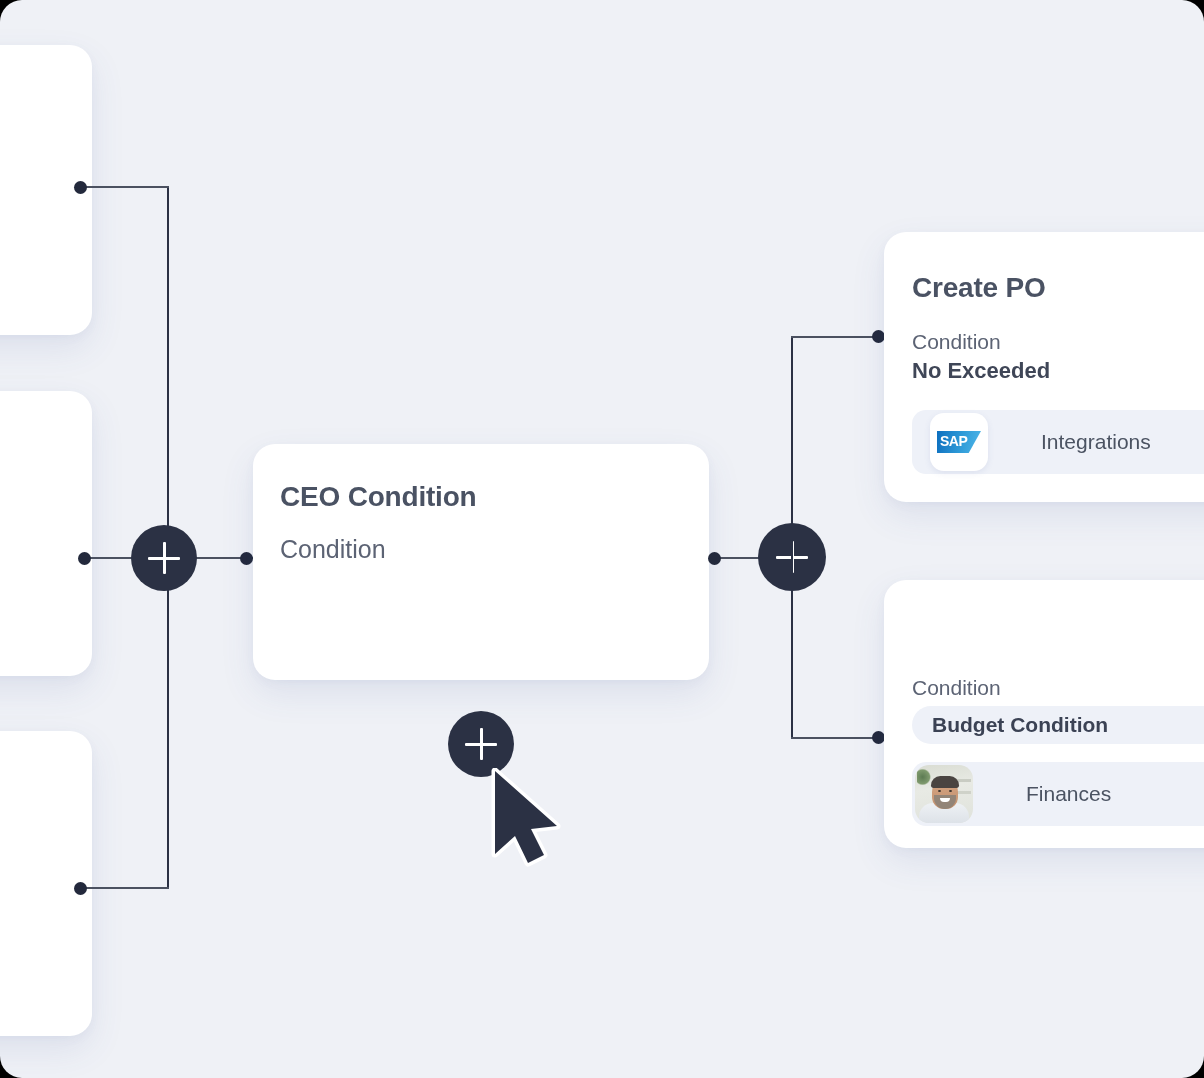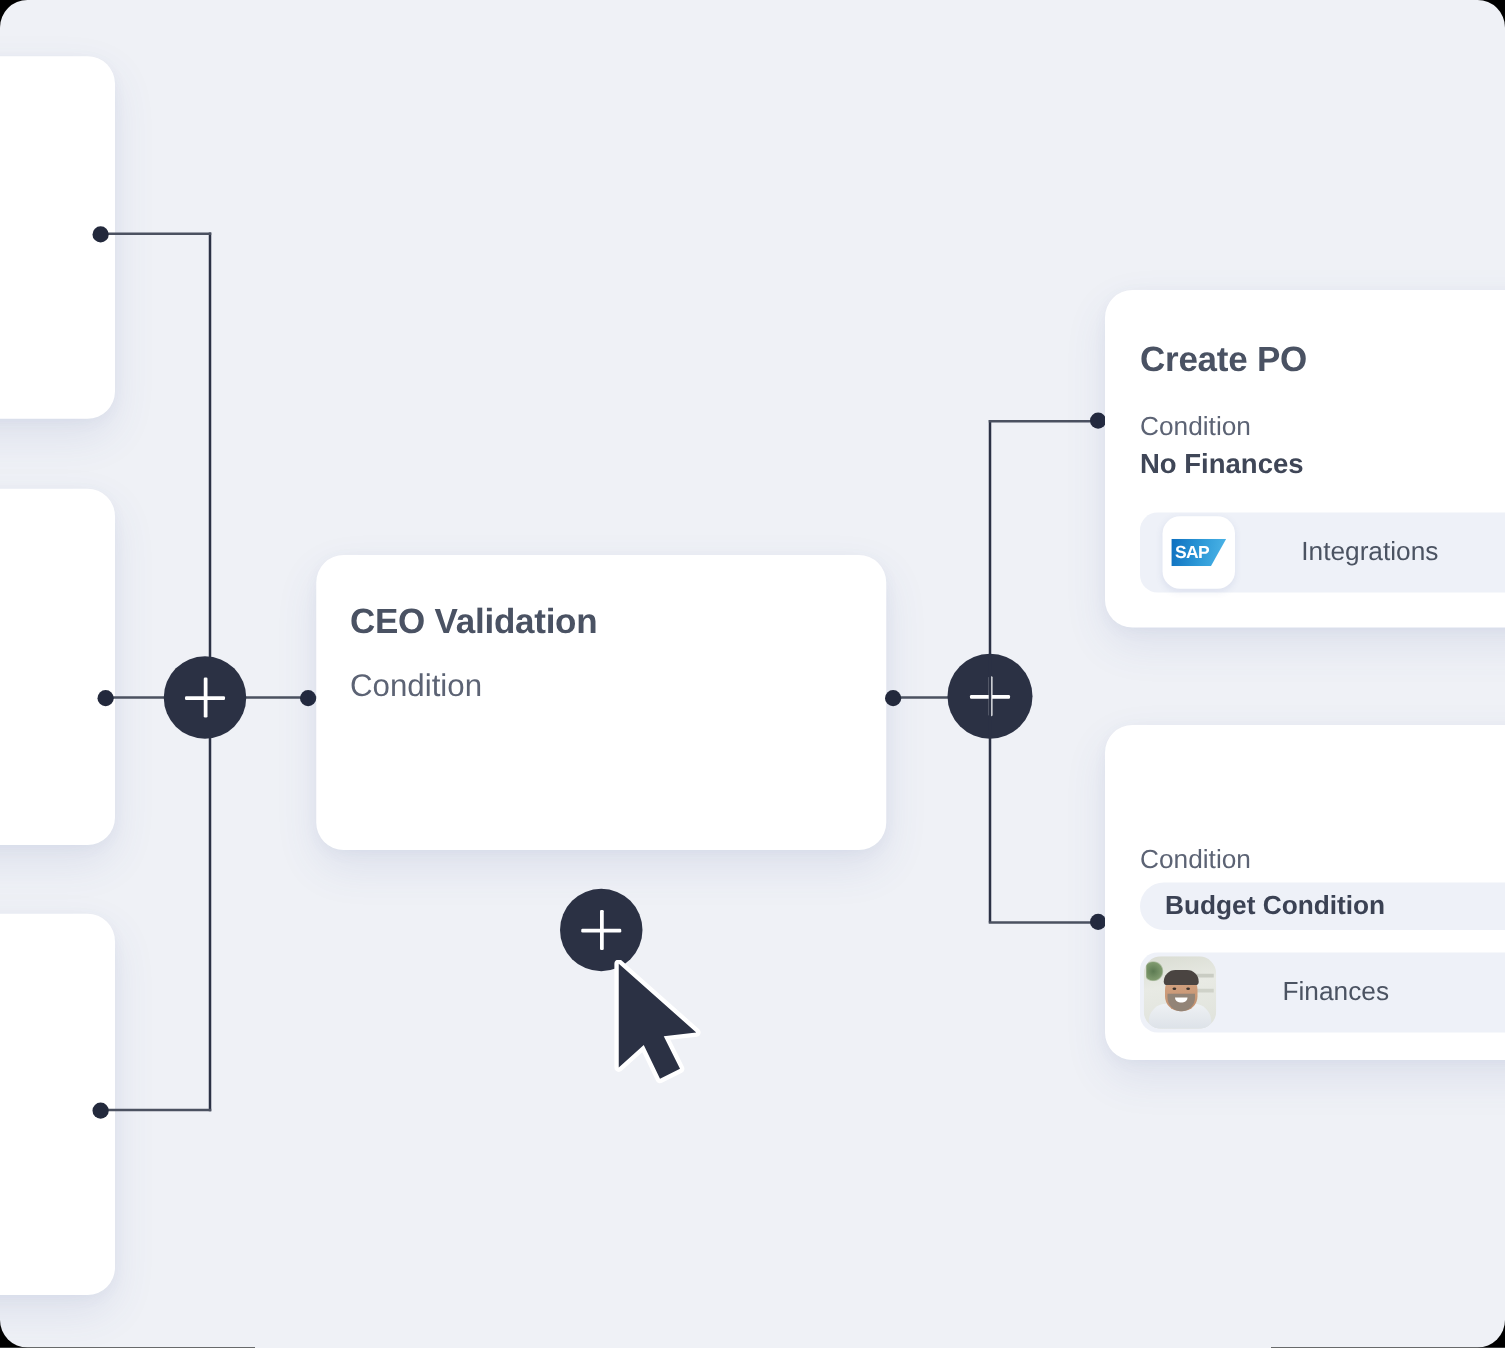--- a/index.html
+++ b/index.html
@@ -262,21 +262,21 @@
 
   <div class="edge-h" style="left:190px; top:557px; width:72px;"></div>
   <div class="edge-dot" style="left:240px; top:552px;"></div>
 
   <div class="plus-btn plus-lg" style="left:131px; top:525px;">
     <span class="bar-h"></span>
     <span class="bar-v"></span>
   </div>
 
   <div class="card" style="left:253px; top:444px; width:456px; height:236px;">
-    <div class="card-title" style="position:absolute; left:27px; top:37px; font-size:28px;">CEO Validation</div>
+    <div class="card-title" style="position:absolute; left:27px; top:37px; font-size:28px;">CEO Condition</div>
     <div class="card-sub" style="position:absolute; left:27px; top:91px; font-size:25px;">Condition</div>
   </div>
 
   <div class="plus-btn plus-lg" style="left:448px; top:711px;">
     <span class="bar-h"></span>
     <span class="bar-v"></span>
   </div>
 
   <svg class="cursor" style="left:489px; top:768px;" width="90" height="100" viewBox="0 0 90 100">
     <path d="M6 3 L6 86 L26 68 L39 95 L55 87 L42 61 L68 58 Z" fill="#2b3144" stroke="#ffffff" stroke-width="7" stroke-linejoin="round"></path>
@@ -295,21 +295,21 @@
 
   <div class="edge-h" style="left:791px; top:336px; width:88px;"></div>
   <div class="edge-dot" style="left:872px; top:330px;"></div>
 
   <div class="edge-h" style="left:791px; top:737px; width:88px;"></div>
   <div class="edge-dot" style="left:872px; top:731px;"></div>
 
   <div class="card" style="left:884px; top:232px; width:380px; height:270px;">
     <div class="card-title" style="position:absolute; left:28px; top:40px; font-size:28px;">Create PO</div>
     <div class="card-sub" style="position:absolute; left:28px; top:98px; font-size:21px;">Condition</div>
-    <div class="card-strong" style="position:absolute; left:28px; top:126px; font-size:22px;">No Finances</div>
+    <div class="card-strong" style="position:absolute; left:28px; top:126px; font-size:22px;">No Exceeded</div>
     <div class="assignee-row" style="left:28px; top:178px; width:330px; height:64px;">
       <div class="assignee-tile" style="margin-left:18px;">
         <div class="sap-mark">
           <div class="sap-shape"></div>
           <div class="sap-text">SAP</div>
         </div>
       </div>
       <span class="assignee-label" style="margin-left:53px;">Integrations</span>
     </div>
   </div>

